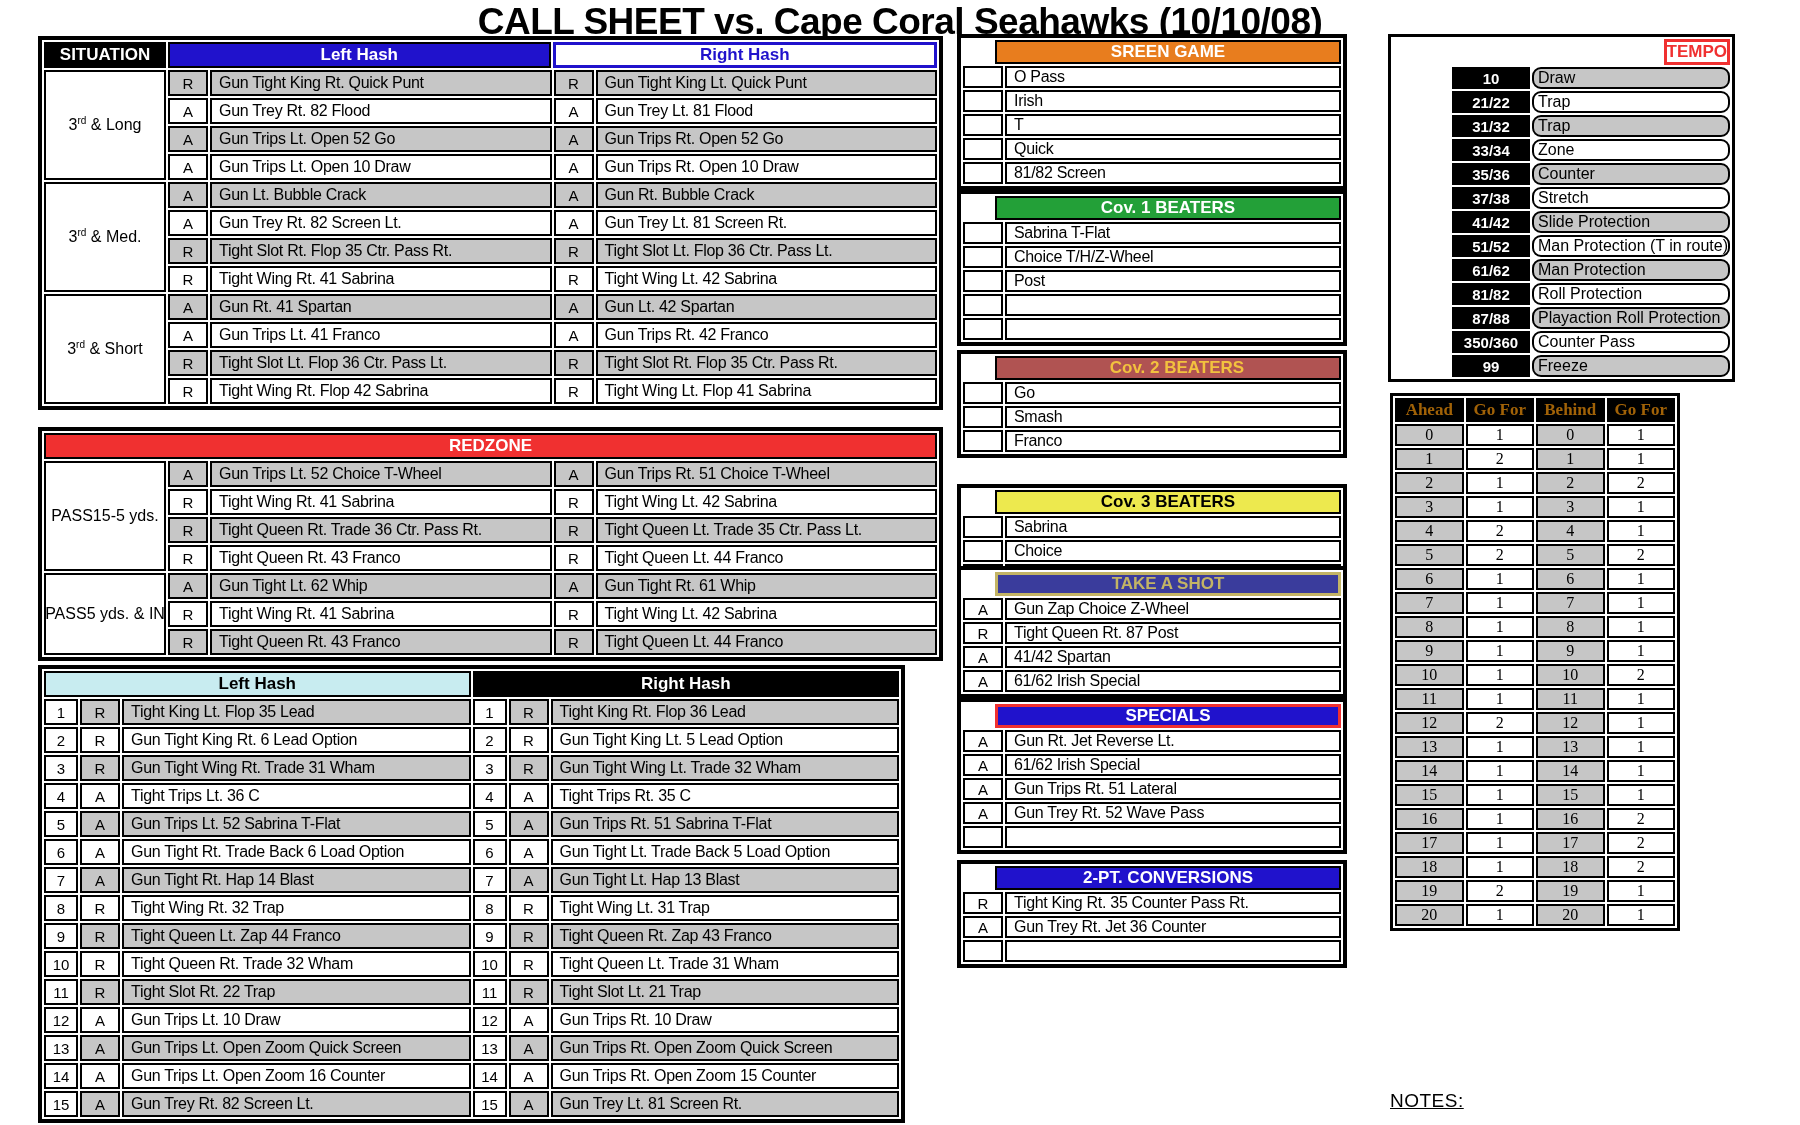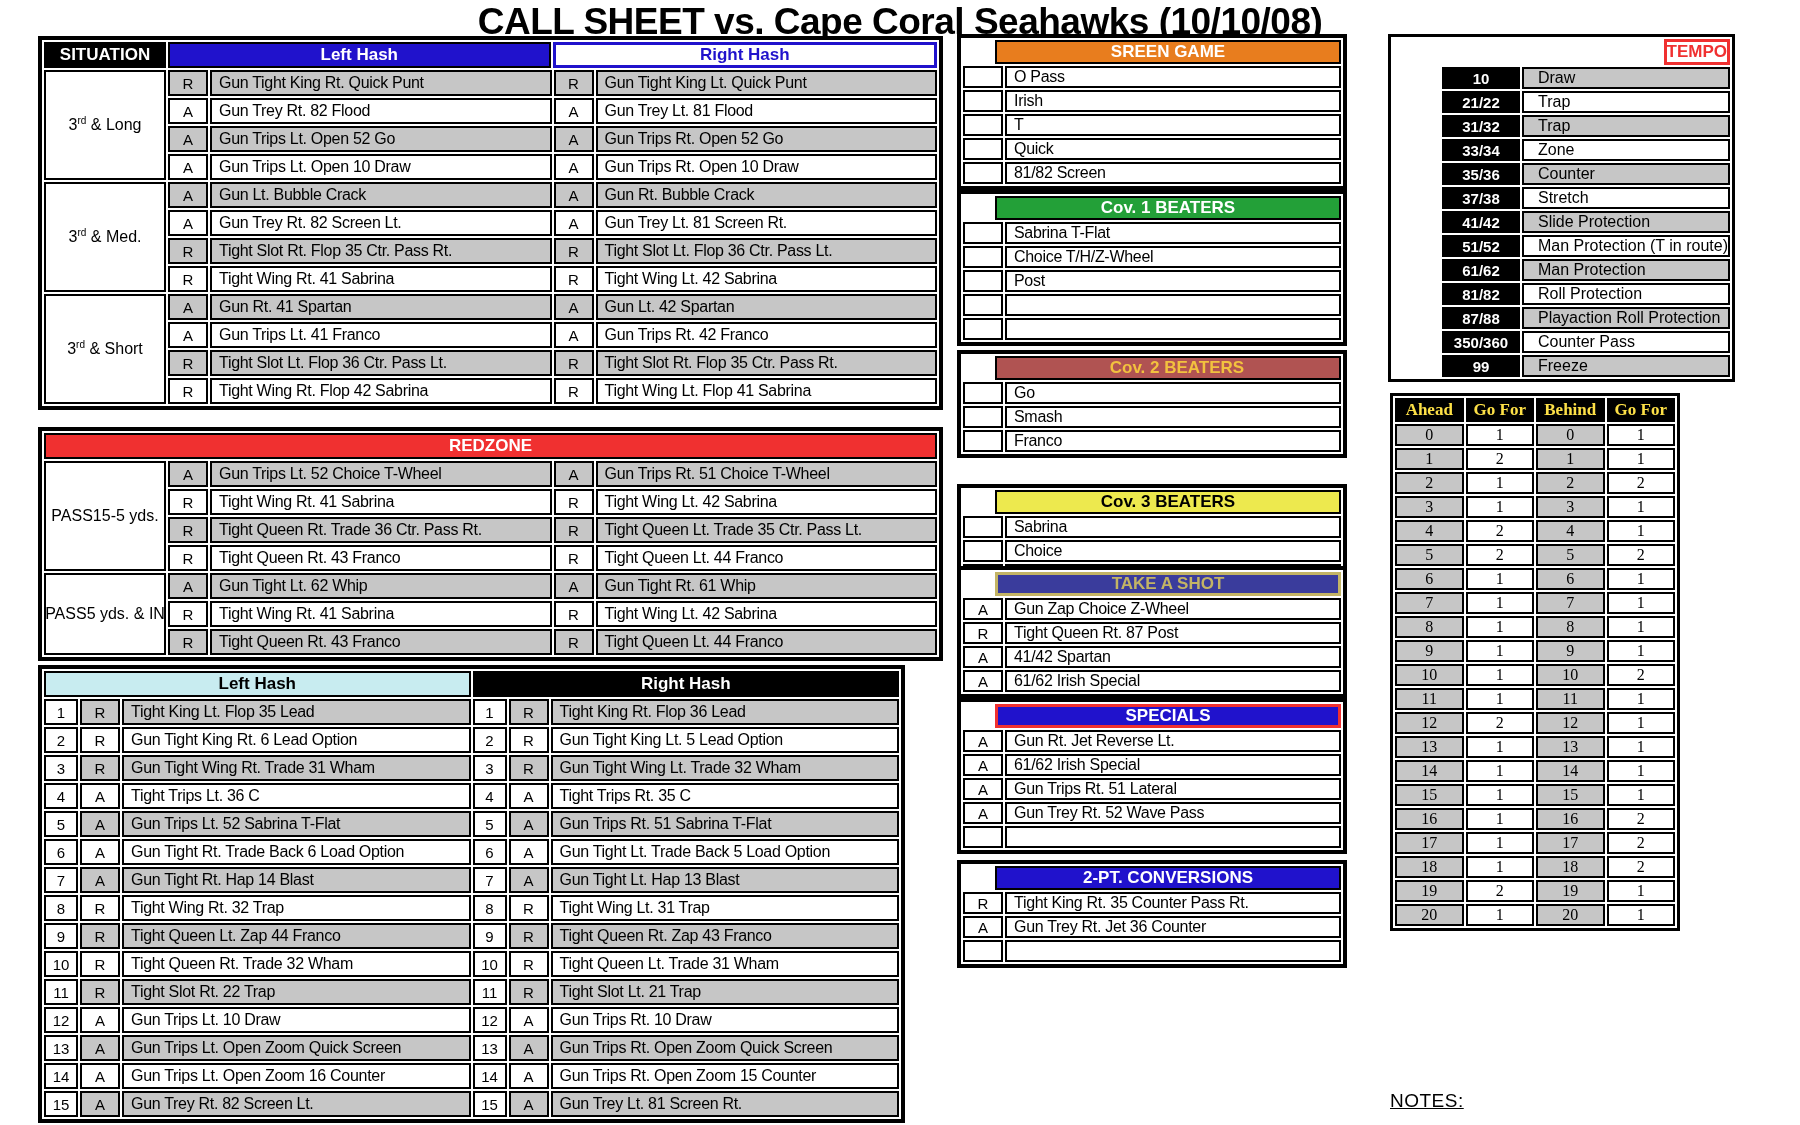--- a/index.html
+++ b/index.html
@@ -63,29 +63,29 @@
   .h-navy   { background:var(--c-navy,#3A3C9C); color:var(--c-shot_gold,#C3B465); border:3px solid var(--c-shot_gold,#B5A74F); }
   .h-bluered{ background:var(--c-blue,#2012CC); color:#fff; border:3px solid var(--c-red,#E92A35); }
   .h-blue   { background:var(--c-blue,#2012CC); color:#fff; }
 
   
   #tempo { left:1388px; top:34px; width:347px; border-width:3px;align-items:flex-end; }
   #tempo .prow { height:22px; }
   .tempo-head { flex:1; background:#fff; color:var(--c-red,#E93030); border:3px solid var(--c-red,#E93030); }
   .tnum { width:78px; flex:none; background:#000; border-color:#000; color:#fff;
           font-weight:bold; font-size:15px; justify-content:center; }
-  .tcall { flex:1; padding-left:14px; font-size:16px; }
+  .tcall { flex:1; padding-left:4px; font-size:16px;border-radius:9px; }
   .tempo-rows > .prow:nth-of-type(odd) > .tcall { background:var(--c-row_gray,#C6C6C6); }
 
   
   #gofor { left:1390px; top:393px; width:290px; border-width:3px;
            font-family:"Liberation Serif", serif; }
   #gofor .hdr { height:24px; }
   #gofor .prow { height:22px; }
-  .gf-head { flex:1; background:#000; color:#fde047; justify-content:center;
+  .gf-head { flex:1; background:#000; color:#a16207; justify-content:center;
              font-weight:bold; font-size:15px; font-family:"Liberation Serif", serif; }
   .gf-label, .gf-val { flex:1; justify-content:center; font-size:16px; }
   .gf-label { background:var(--c-row_gray,#C6C6C6); }
 
   .notes { position:absolute; left:1390px; top:1090px; font-size:19px;
            text-decoration:underline; letter-spacing:0.5px; }
 </style>
 </head>
 <body>
 

